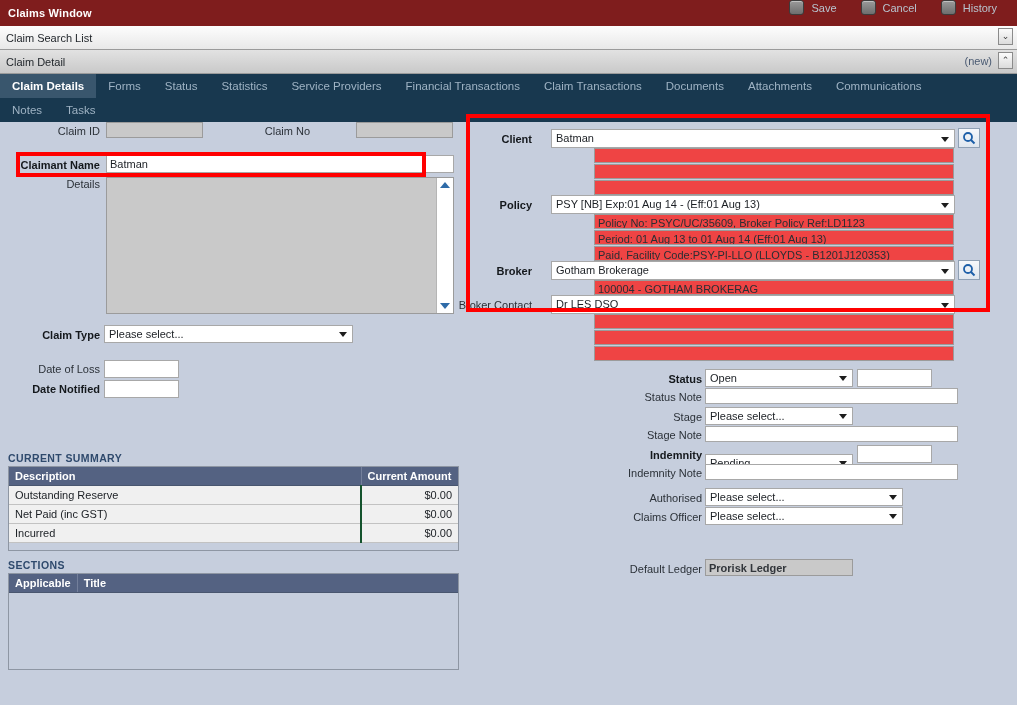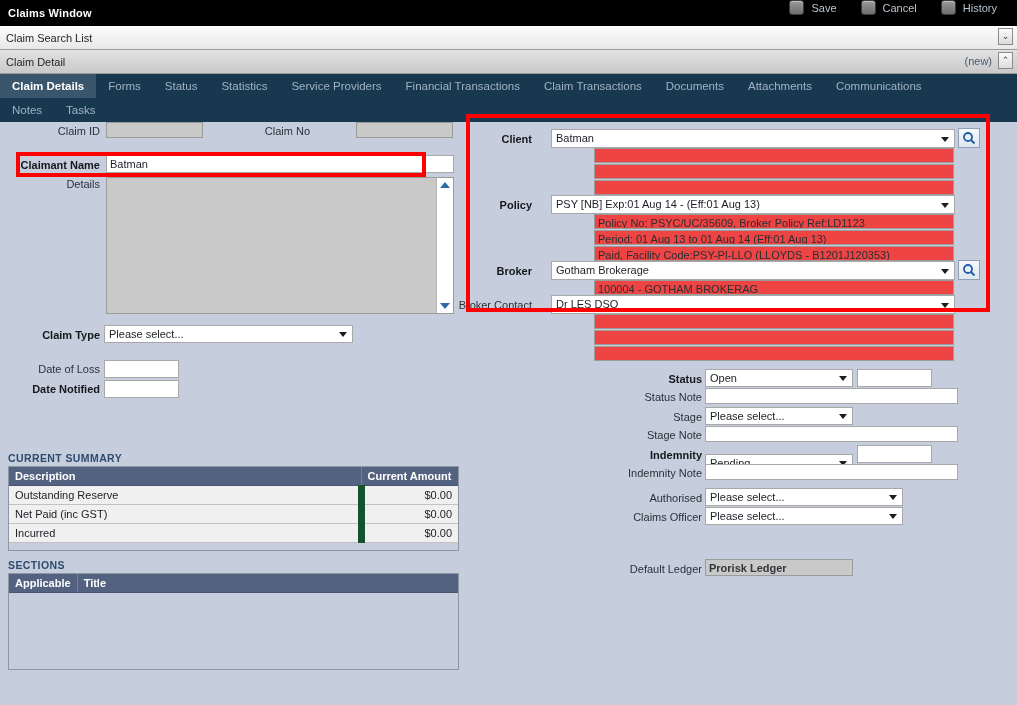--- a/index.html
+++ b/index.html
@@ -9,21 +9,21 @@
     overflow: hidden;
     background: #c6cedd;
     font-family: "Liberation Sans", sans-serif;
     font-size: 11px;
     color: #22262b;
   }
 
   
   #titlebar {
     height: 26px; width: 100%;
-    background: #000000;
+    background: #7f1d1d;
     display: flex; align-items: center;
     position: relative;
   }
   #titlebar .title {
     color: #ffffff; font-weight: bold; font-size: 11px;
     padding-left: 8px; letter-spacing: .2px;
   }
   #titlebar .tools {
     position: absolute; right: 20px; top: 0; height: 26px;
     display: flex; align-items: flex-start; gap: 24px;
@@ -163,21 +163,21 @@
     background: #546282; color: #ffffff;
     font-size: 11px; font-weight: bold;
     text-align: left; padding: 3px 6px;
     border-right: 1px solid #737f9b;
     border-bottom: 1px solid #49566f;
   }
   .grid th:last-child { border-right: none; }
   .grid td {
     background: #f0f0f0; color: #1b1f24;
     font-size: 11px; padding: 3px 6px;
-    border-right: 7px solid #14532d;
+    border-right: 2px solid #14532d;
     border-bottom: 1px solid #c2c2c2;
   }
   .grid td:last-child { border-right: none; }
   .grid td.num { text-align: right; }
 
   
   .redbox {
     position: absolute;
     border: 4px solid #ff0000;
     pointer-events: none;

